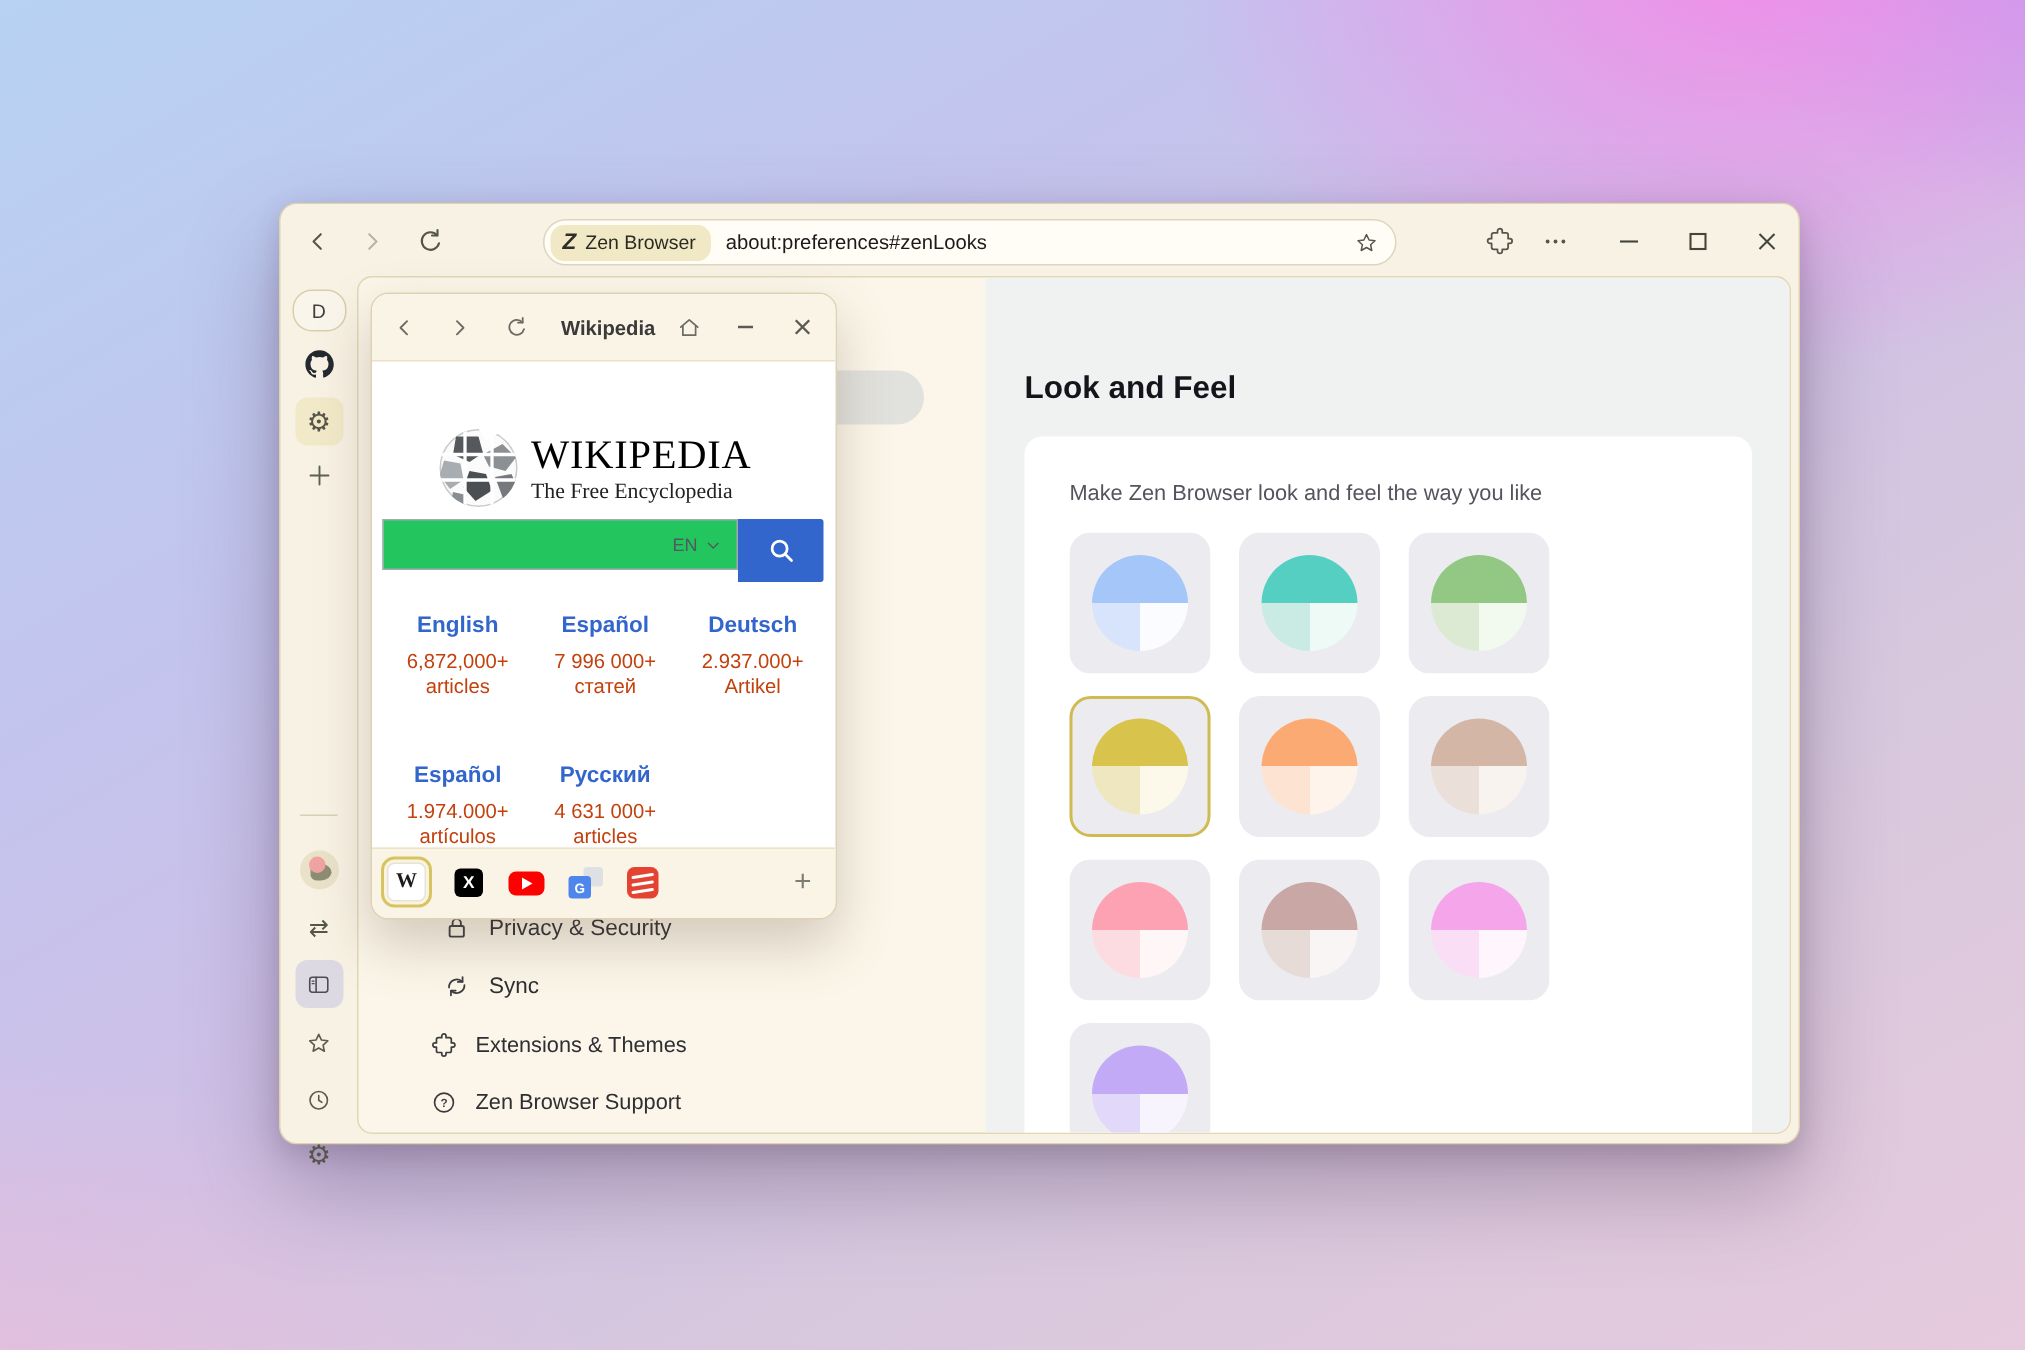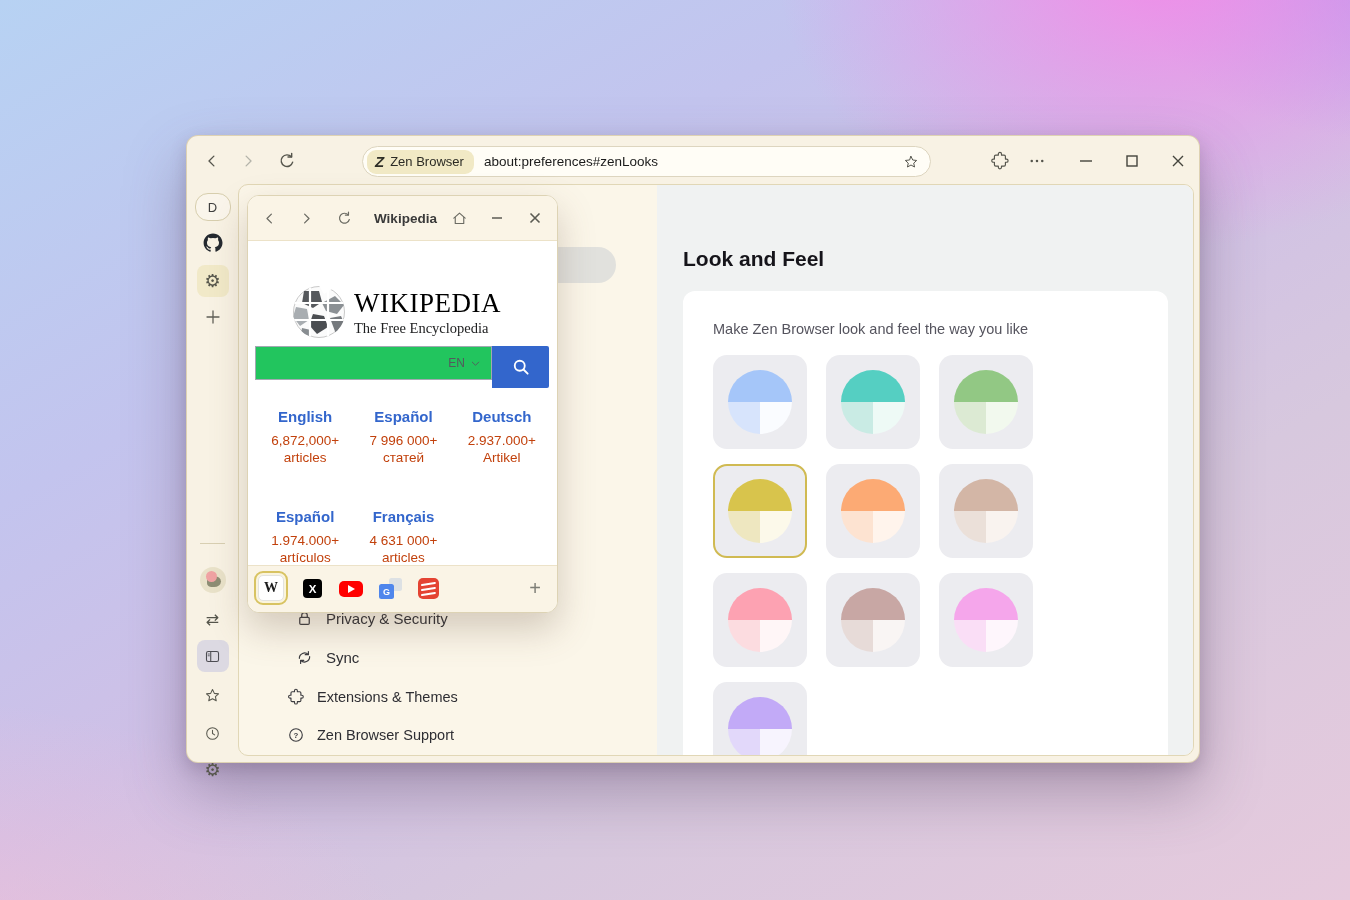--- a/index.html
+++ b/index.html
@@ -399,21 +399,21 @@
         <div class="lang-name">Deutsch</div>
         <div class="lang-count">2.937.000+</div>
         <div class="lang-unit">Artikel</div>
       </div>
       <div>
         <div class="lang-name">Español</div>
         <div class="lang-count">1.974.000+</div>
         <div class="lang-unit">artículos</div>
       </div>
       <div>
-        <div class="lang-name">Français</div>
+        <div class="lang-name">Русский</div>
         <div class="lang-count">4 631 000+</div>
         <div class="lang-unit">articles</div>
       </div>
     </div>
 
     <div class="pfoot">
       <div class="wtile">
         <div class="win">W</div>
       </div>
       <div class="xtile">

